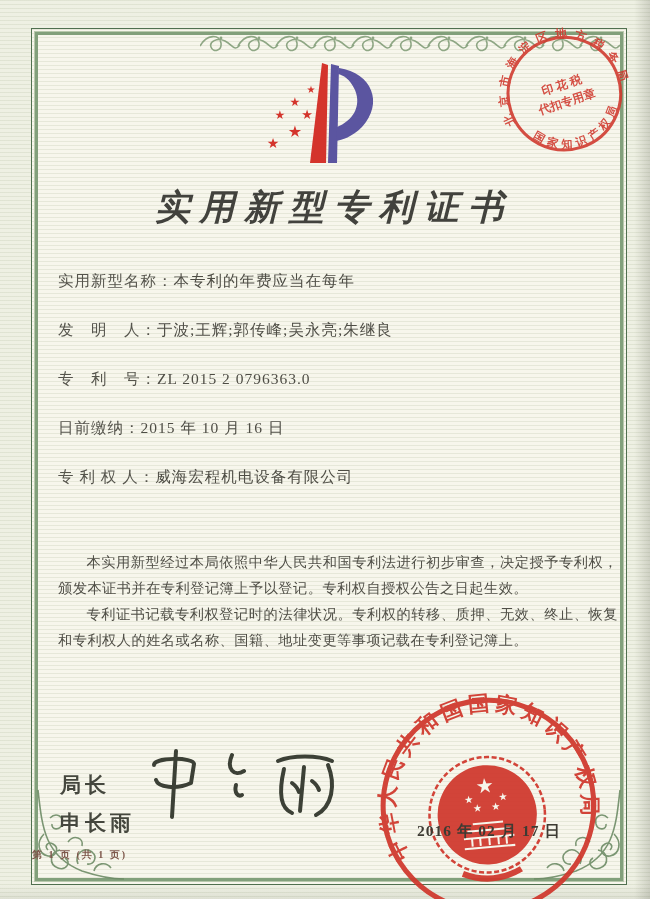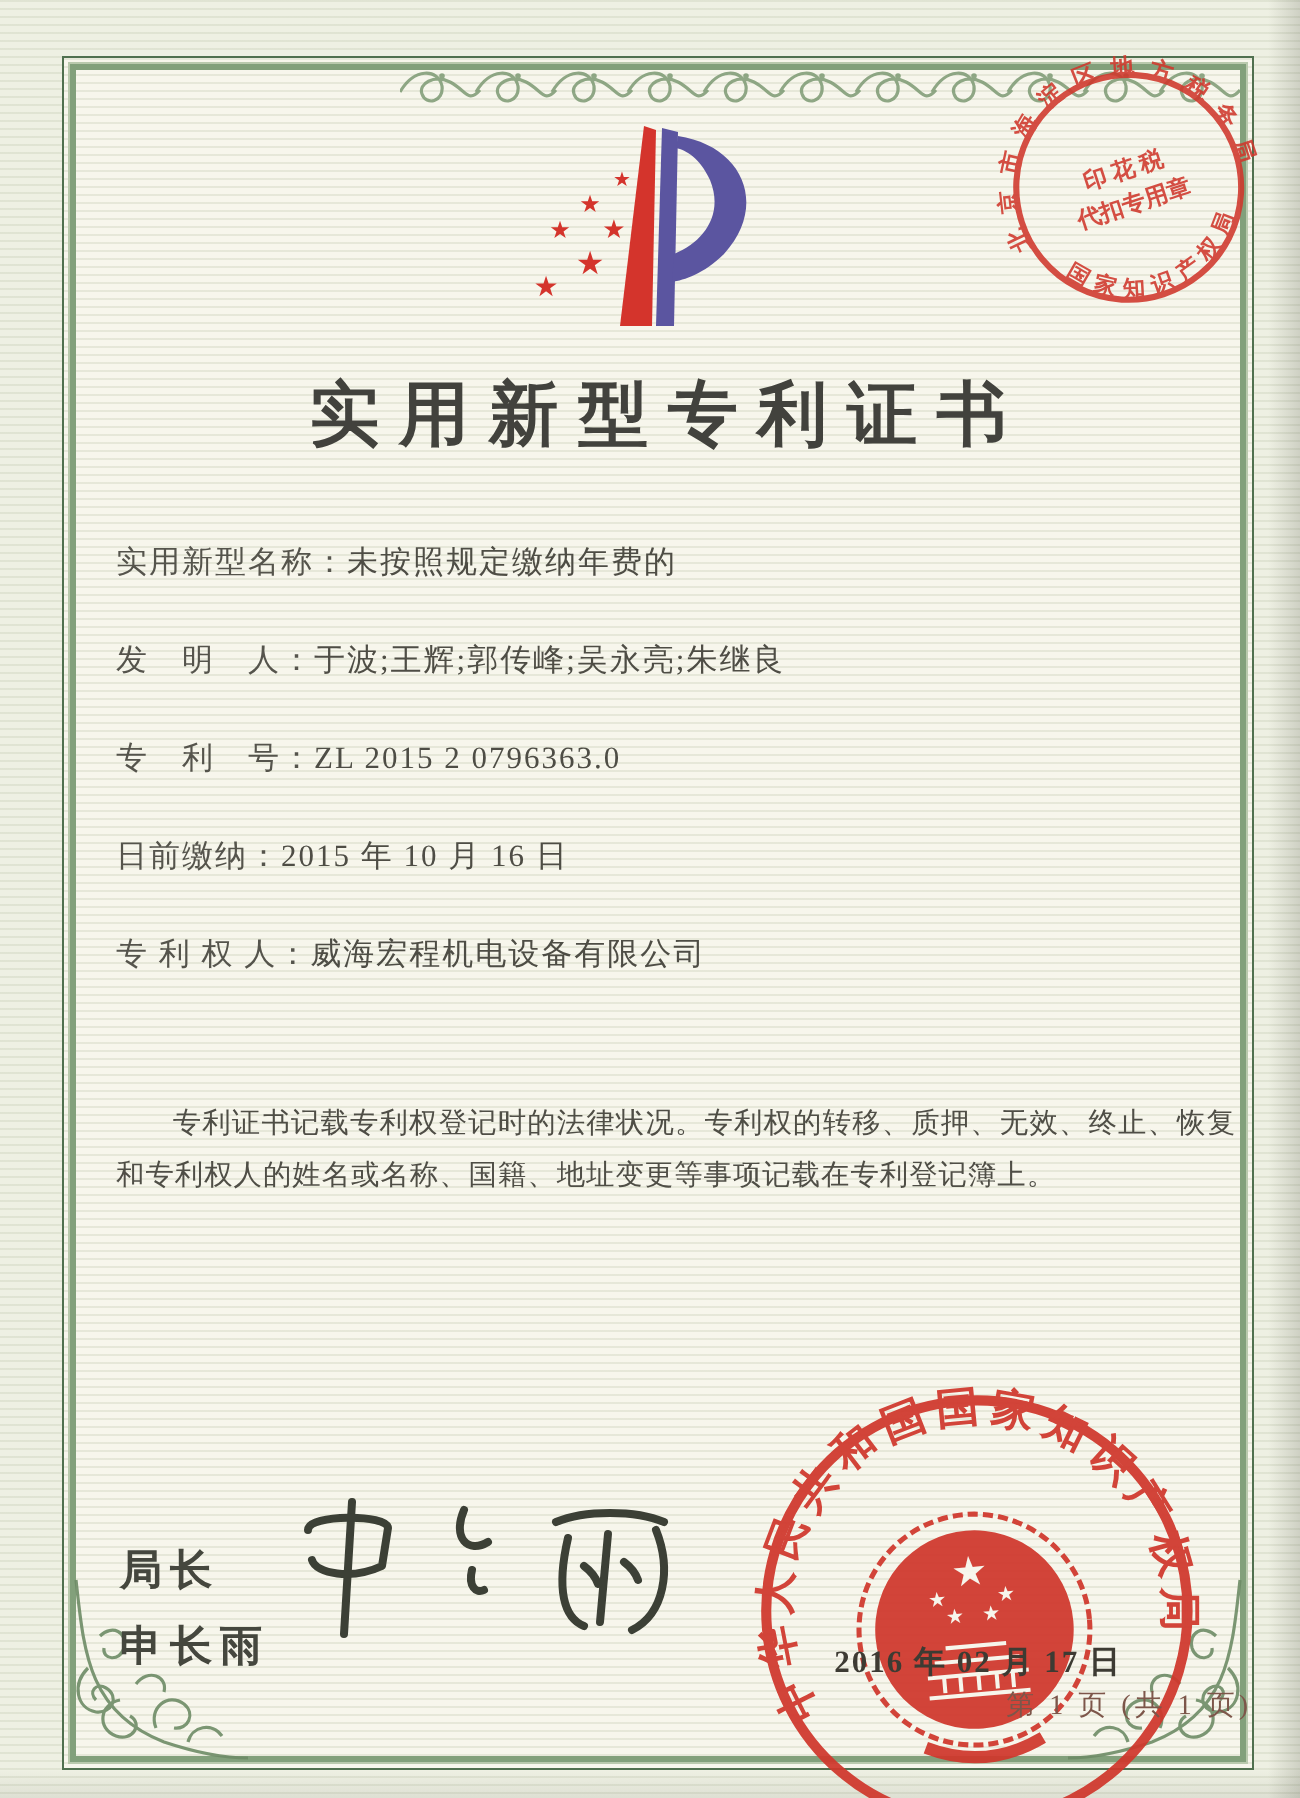--- a/index.html
+++ b/index.html
@@ -30,21 +30,21 @@
 
   .cert-no{
     position:absolute;left:26px;top:58px;
     font-size:15px;color:#68675f;letter-spacing:3px;
   }
   .logo{position:absolute;left:228px;top:30px;width:130px;height:112px;}
   .tax-stamp{position:absolute;left:464px;top:-4px;width:138px;height:138px;transform:rotate(-18deg);opacity:.88;}
 
   .title{
     position:absolute;left:0;right:0;top:155px;text-align:center;
-    font-size:35px;font-weight:600;color:#42423d;letter-spacing:.28em;text-indent:.28em;
+    font-size:35px;font-weight:600;color:#42423d;letter-spacing:.28em;text-indent:.28em;font-style:italic;
   }
 
   .fields{position:absolute;left:26px;top:242px;right:30px;}
   .field{height:49px;font-size:15.5px;color:#55544c;letter-spacing:1px;white-space:nowrap;}
   .field .lab{color:#55544c;}
   .field .val{color:#4e4d45;}
 
   .paragraphs{
     position:absolute;left:26px;top:520px;width:560px;
     font-size:14.2px;line-height:26px;color:#4f4e46;text-align:justify;
@@ -55,22 +55,22 @@
   .seal-date{
     position:absolute;left:352px;top:792px;width:210px;text-align:center;
     font-size:15.5px;font-weight:700;color:#3d3b33;letter-spacing:1px;z-index:3;
   }
 
   .officer{position:absolute;left:28px;top:742px;font-family:"Liberation Sans","DejaVu Sans",sans-serif;}
   .officer div{font-size:21px;font-weight:700;color:#45473e;letter-spacing:4px;margin-bottom:10px;}
   .signature{position:absolute;left:100px;top:718px;width:230px;height:80px;}
 
   .footer{
-    position:absolute;left:0;right:0;bottom:22px;text-align:right;
-    font-size:14px;color:#7d564a;letter-spacing:2px;
+    position:absolute;left:0;right:0;bottom:22px;text-align:left;
+    font-size:10px;color:#7d564a;letter-spacing:2px;font-weight:bold;
   }
 
   .garland{position:absolute;top:1px;right:6px;width:420px;height:30px;opacity:.85;}
   .corner{position:absolute;width:92px;height:96px;opacity:.9;}
   .corner.bl{left:2px;bottom:2px;}
   .corner.br{right:2px;bottom:2px;transform:scaleX(-1);}
 </style>
 </head>
 <body>
 
@@ -152,37 +152,38 @@
           <textPath href="#stampBot" startOffset="4" textLength="102" lengthAdjust="spacing">国家知识产权局</textPath>
         </text>
         <text x="67" y="62" text-anchor="middle" font-size="11.5" fill="#d0372c" font-weight="bold">印 花 税</text>
         <text x="67" y="79" text-anchor="middle" font-size="11.5" fill="#d0372c" font-weight="bold">代扣专用章</text>
       </svg>
 
       <div class="title">实用新型专利证书</div>
 
       <div class="fields">
         <div class="field">
-          <span class="lab">实用新型名称：</span><span class="val">未按照规定缴纳年费的</span>
+          <span class="lab">实用新型名称：</span><span class="val">本专利的年费应当在每年</span>
         </div>
         <div class="field">
           <span class="lab">发　明　人：</span><span class="val">于波;王辉;郭传峰;吴永亮;朱继良</span>
         </div>
         <div class="field">
           <span class="lab">专　利　号：</span><span class="val">ZL 2015 2 0796363.0</span>
         </div>
         <div class="field">
           <span class="lab">日前缴纳：</span><span class="val">2015 年 10 月 16 日</span>
         </div>
         <div class="field">
           <span class="lab">专 利 权 人：</span><span class="val">威海宏程机电设备有限公司</span>
         </div>
       </div>
 
       <div class="paragraphs">
+        <p>本实用新型经过本局依照中华人民共和国专利法进行初步审查，决定授予专利权，颁发本证书并在专利登记簿上予以登记。专利权自授权公告之日起生效。</p>
         <p>专利证书记载专利权登记时的法律状况。专利权的转移、质押、无效、终止、恢复和专利权人的姓名或名称、国籍、地址变更等事项记载在专利登记簿上。</p>
       </div>
 
       <svg class="seal" viewBox="0 0 235 235">
         <defs>
           <path id="sealRing" d="M36,162 A93,93 0 1 1 198,162" fill="none"></path>
         </defs>
         <circle cx="117" cy="117" r="104" fill="none" stroke="#d0372c" stroke-width="5"></circle>
         <text font-size="21" fill="#d0372c" font-weight="bold">
           <textPath href="#sealRing" startOffset="2" textLength="356" lengthAdjust="spacing">中华人民共和国国家知识产权局</textPath>

